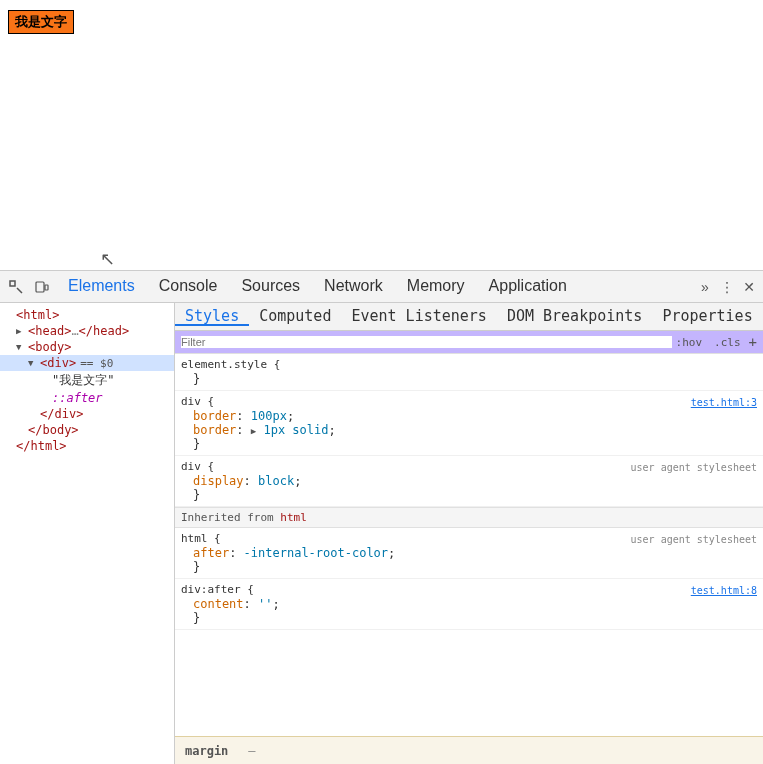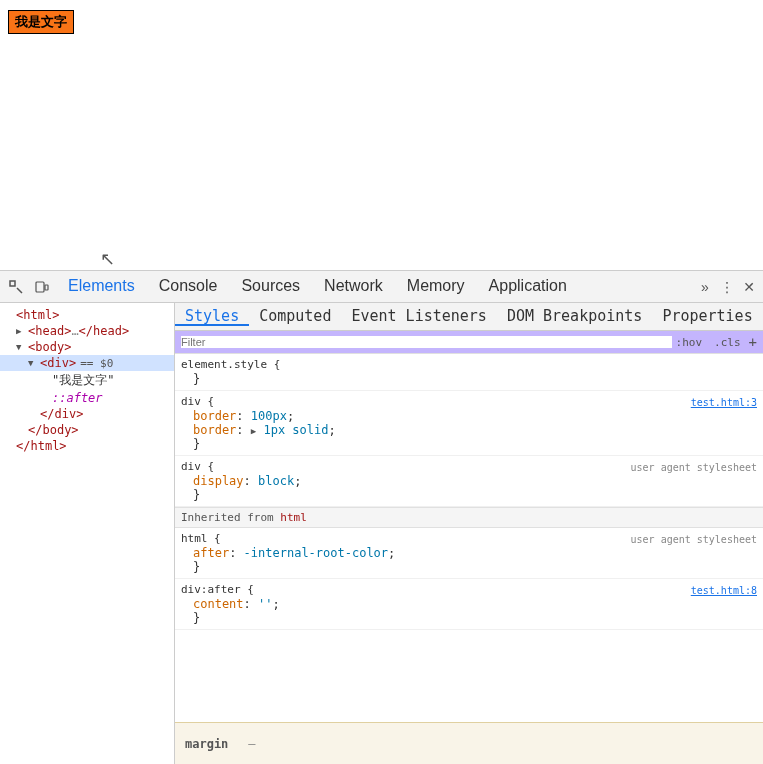--- a/index.html
+++ b/index.html
@@ -288,21 +288,21 @@
       background: #f5f5f5;
       padding: 3px 6px;
       font-size: 11px;
       color: #555;
       border-bottom: 1px solid #e0e0e0;
       border-top: 1px solid #e0e0e0;
     }
 
     
     #box-model-bar {
-      height: 42px;
+      height: 28px;
       background: #f9f4e8;
       border-top: 1px solid #e0d0a0;
       display: flex;
       align-items: center;
       padding: 0 10px;
       font-size: 12px;
       color: #333;
       flex-shrink: 0;
     }
     .box-label {

